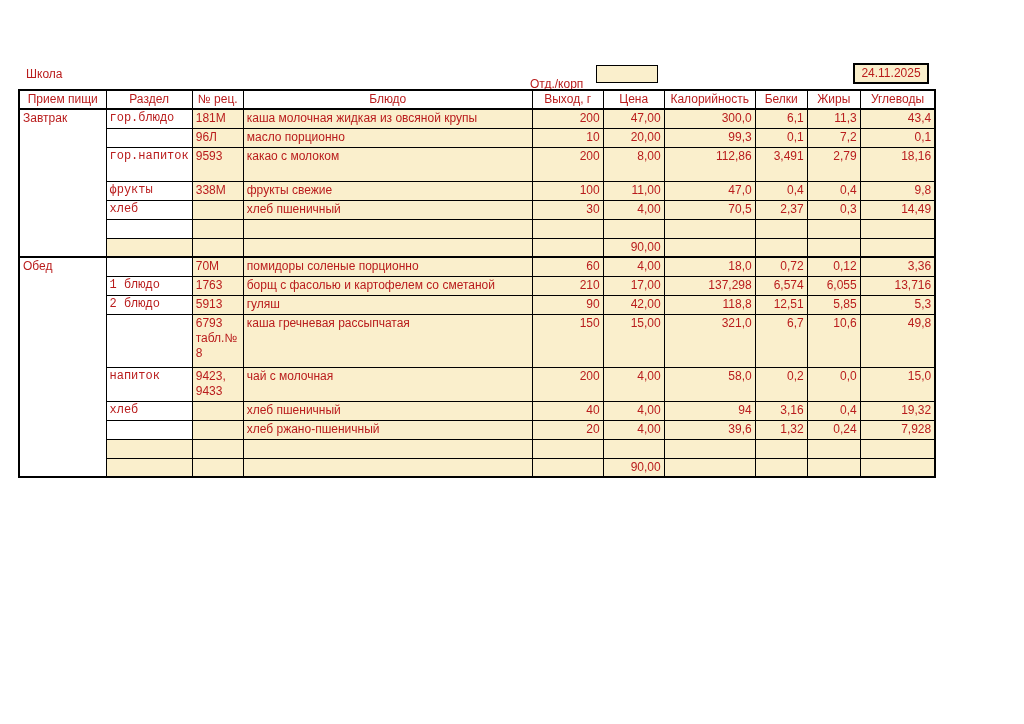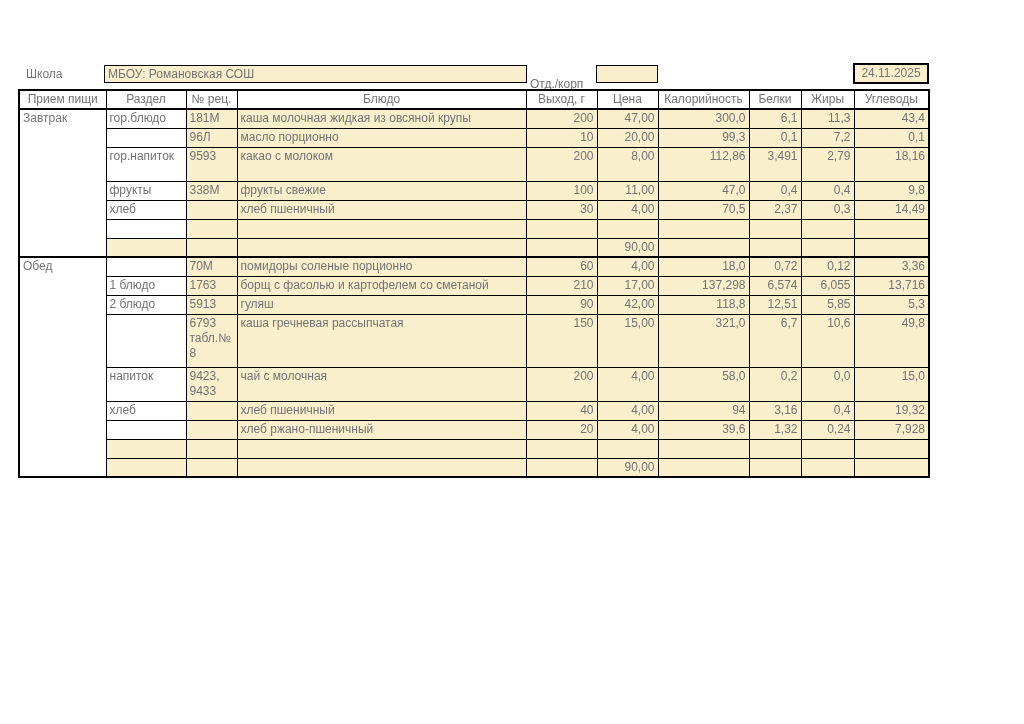--- a/index.html
+++ b/index.html
@@ -1,18 +1,18 @@
 <!DOCTYPE html>
 <html><head>
 <meta charset="utf-8">
 <style>
   html,body{margin:0;padding:0;background:#fff;}
   .sheet{
     position:relative;width:1024px;height:724px;background:#fff;
-    font-family:"Liberation Sans",sans-serif;color:#737373;font-size:12px;
+    font-family:"Liberation Sans",sans-serif;color:#b91c1c;font-size:12px;
     overflow:hidden;
   }
   .lbl{position:absolute;white-space:nowrap;line-height:16px;}
   .box{
     position:absolute;box-sizing:border-box;border:1px solid #000;
     background:var(--fill,#FAEFCC);line-height:16px;padding:0 3px;overflow:hidden;
   }
   #school-box{left:104px;top:65px;width:423px;height:18px;}
   #dept-box{left:596px;top:65px;width:62px;height:18px;}
   #day-box{left:853px;top:63px;width:76px;height:21px;border-width:2px;text-align:center;}
@@ -31,37 +31,36 @@
     vertical-align:top;
     font-size:12px;line-height:15px;
     overflow:hidden;
     box-sizing:border-box;
   }
   .menu thead th{
     background:#fff;font-weight:normal;text-align:center;
     border-bottom:2px solid #000;height:19px;padding:1px 2px;white-space:nowrap;
   }
   .menu td.y{background:var(--fill,#FAEFCC);}
-  .menu td.w{background:#fff;}
+  .menu td.w{background:#fff;font-family:Liberation Mono, monospace;}
   .menu td.num{text-align:right;}
   .menu td.pre{white-space:pre-line;}
   .menu td.meal{background:#fff;text-align:left;}
   .menu tr.h1 td{height:19px;}
   .menu tr.h2 td{height:34px;}
   .menu tr.h3 td{height:53px;}
   .menu td.total-price{font-weight:normal;}
   .menu tr.section-start td{border-top:2px solid #000;margin-left:20px;}
 </style>
 </head>
 <body>
 
 <div class="sheet" style="--fill: #FAEFCC;">
 
   <span class="lbl" id="school-lbl">Школа</span>
-  <div class="box" id="school-box">МБОУ: Романовская СОШ</div>
 
   <span class="lbl" id="dept-lbl">Отд./корп</span>
   <div class="box" id="dept-box"></div>
 
   <span class="lbl" id="day-lbl">День</span>
   <div class="box" id="day-box">24.11.2025</div>
 
   <table class="menu">
     <colgroup id="menu-cols">
         <col style="width: 87px;">

